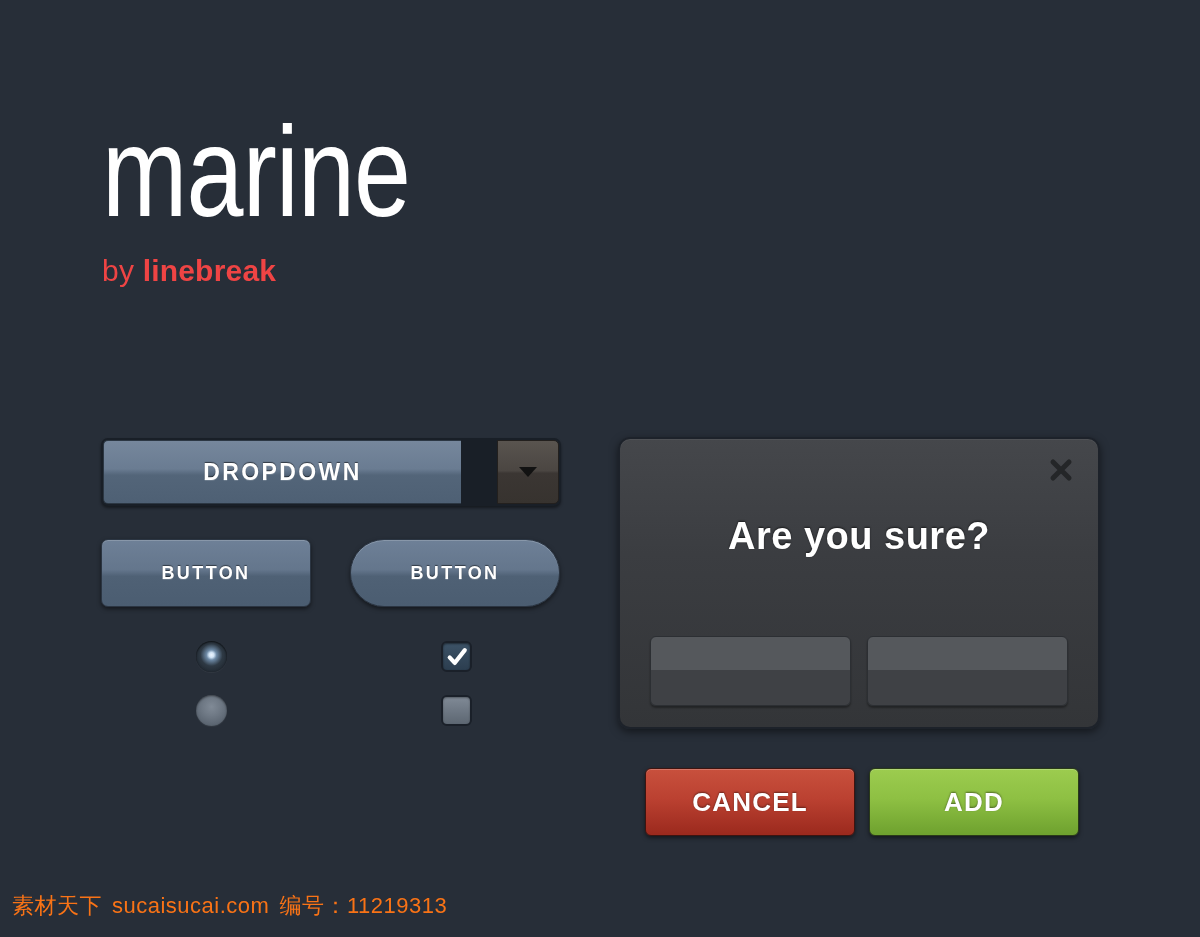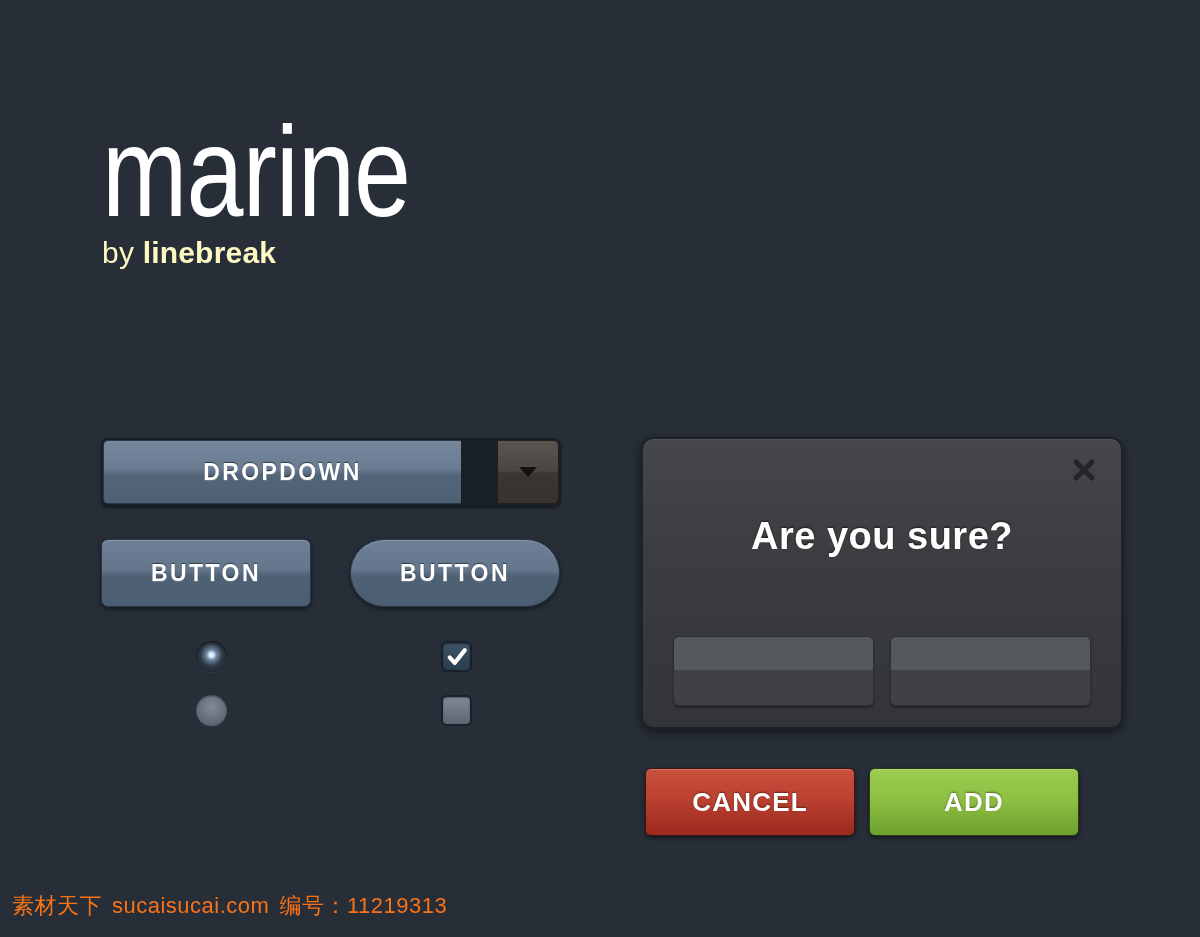--- a/index.html
+++ b/index.html
@@ -29,23 +29,24 @@
     font-family: "Liberation Sans", sans-serif;
     font-size: 128px;
     line-height: 128px;
     font-weight: 400;
     color: #ffffff;
     letter-spacing: -1px;
     transform: scaleX(0.80);
     transform-origin: left top;
   }
   .brand-sub {
+    margin-top: 18px;
     font-size: 30px;
     line-height: 34px;
-    color: #fef9c3;
+    color: #ef4444;
     font-weight: 400;
     letter-spacing: 0.2px;
   }
   .brand-sub b { font-weight: 700; }
 
   
   .controls {
     position: absolute;
     left: 101px;
     top: 438px;
@@ -105,21 +106,21 @@
     align-items: center;
     margin-top: 33px;
   }
   .btn {
     display: flex;
     align-items: center;
     justify-content: center;
     background: linear-gradient(to bottom, #6e8097 0%, #64768c 45%, #4f6175 55%, #4b5d71 100%);
     border: 1px solid #2b3542;
     color: #ffffff;
-    font-size: 23px;
+    font-size: 18px;
     font-weight: 700;
     letter-spacing: 2.4px;
     cursor: pointer;
     text-shadow: 0 -1px 1px rgba(0,0,0,0.5), 0 1px 0 rgba(255,255,255,0.16);
     box-shadow: 0 2px 4px rgba(0,0,0,0.5), inset 0 1px 0 rgba(255,255,255,0.18);
   }
   .btn-rect {
     width: 210px;
     height: 68px;
     border-radius: 7px;
@@ -176,21 +177,21 @@
     box-shadow: inset 0 1px 2px rgba(0,0,0,0.35);
   }
   .check-mark {
     width: 22px; height: 22px;
     display: block;
   }
 
   
   .dialog {
     position: absolute;
-    left: 641px;
+    left: 618px;
     top: 437px;
     width: 482px;
     height: 292px;
     border-radius: 12px;
     background: linear-gradient(to bottom, #45474b 0%, #3b3d41 40%, #333538 100%);
     border: 2px solid #1d222a;
     box-shadow: 0 3px 8px rgba(0,0,0,0.5), inset 0 1px 0 rgba(255,255,255,0.06);
   }
   .dialog-close {
     position: absolute;

